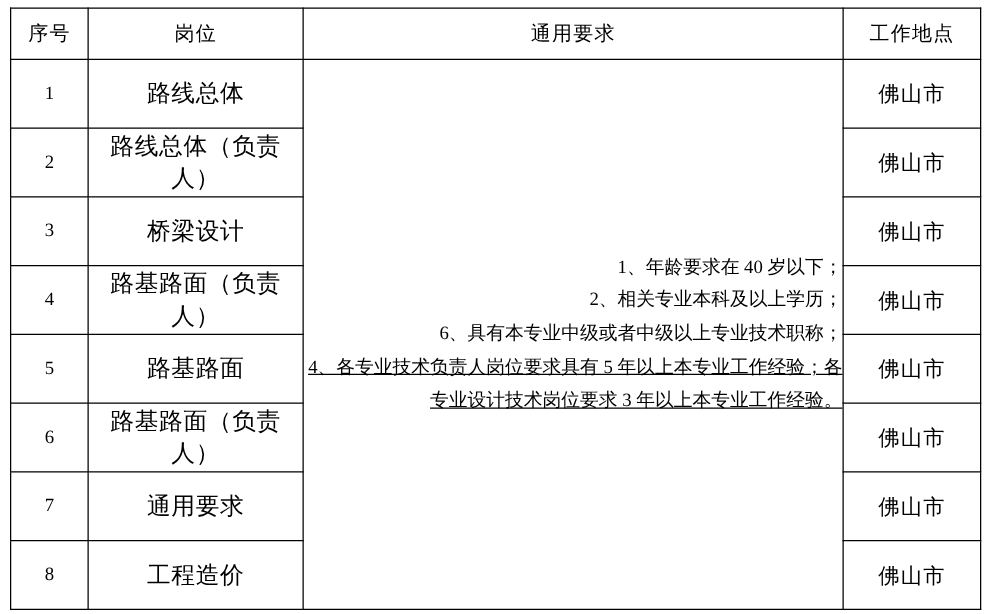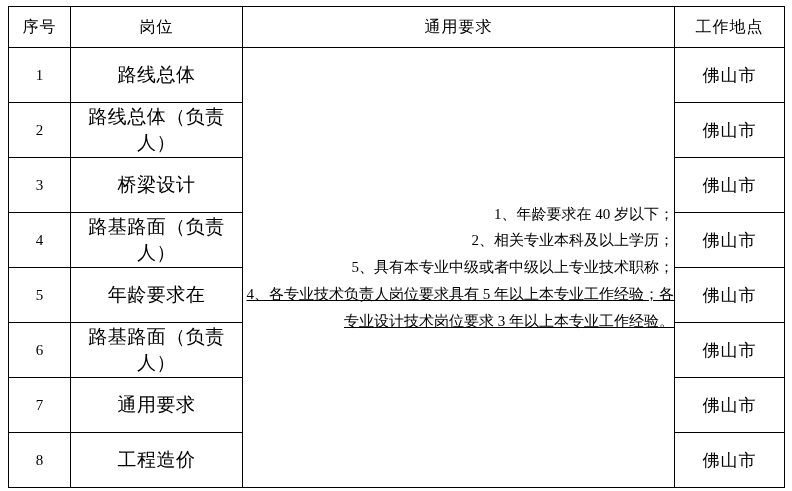--- a/index.html
+++ b/index.html
@@ -100,21 +100,21 @@
       </tr>
     </thead>
     <tbody>
       <tr>
         <td class="seq-cell">1</td>
         <td class="post-cell">路线总体</td>
         <td class="req-cell" rowspan="8">
           <div class="req-body">
             <div class="req-line">1、年龄要求在 40 岁以下；</div>
             <div class="req-line">2、相关专业本科及以上学历；</div>
-            <div class="req-line">5、具有本专业中级或者中级以上专业技术职称；</div>
+            <div class="req-line">6、具有本专业中级或者中级以上专业技术职称；</div>
             <div class="req-line wrap">4、各专业技术负责人岗位要求具有 5 年以上本专业工作经验；各专业设计技术岗位要求 3 年以上本专业工作经验。</div>
           </div>
         </td>
         <td class="loc-cell">佛山市</td>
       </tr>
       <tr>
         <td class="seq-cell">2</td>
         <td class="post-cell">路线总体（负责人）</td>
         <td class="loc-cell">佛山市</td>
       </tr>
@@ -123,21 +123,21 @@
         <td class="post-cell">桥梁设计</td>
         <td class="loc-cell">佛山市</td>
       </tr>
       <tr>
         <td class="seq-cell">4</td>
         <td class="post-cell">路基路面（负责人）</td>
         <td class="loc-cell">佛山市</td>
       </tr>
       <tr>
         <td class="seq-cell">5</td>
-        <td class="post-cell">年龄要求在</td>
+        <td class="post-cell">路基路面</td>
         <td class="loc-cell">佛山市</td>
       </tr>
       <tr>
         <td class="seq-cell">6</td>
         <td class="post-cell">路基路面（负责人）</td>
         <td class="loc-cell">佛山市</td>
       </tr>
       <tr>
         <td class="seq-cell">7</td>
         <td class="post-cell">通用要求</td>

